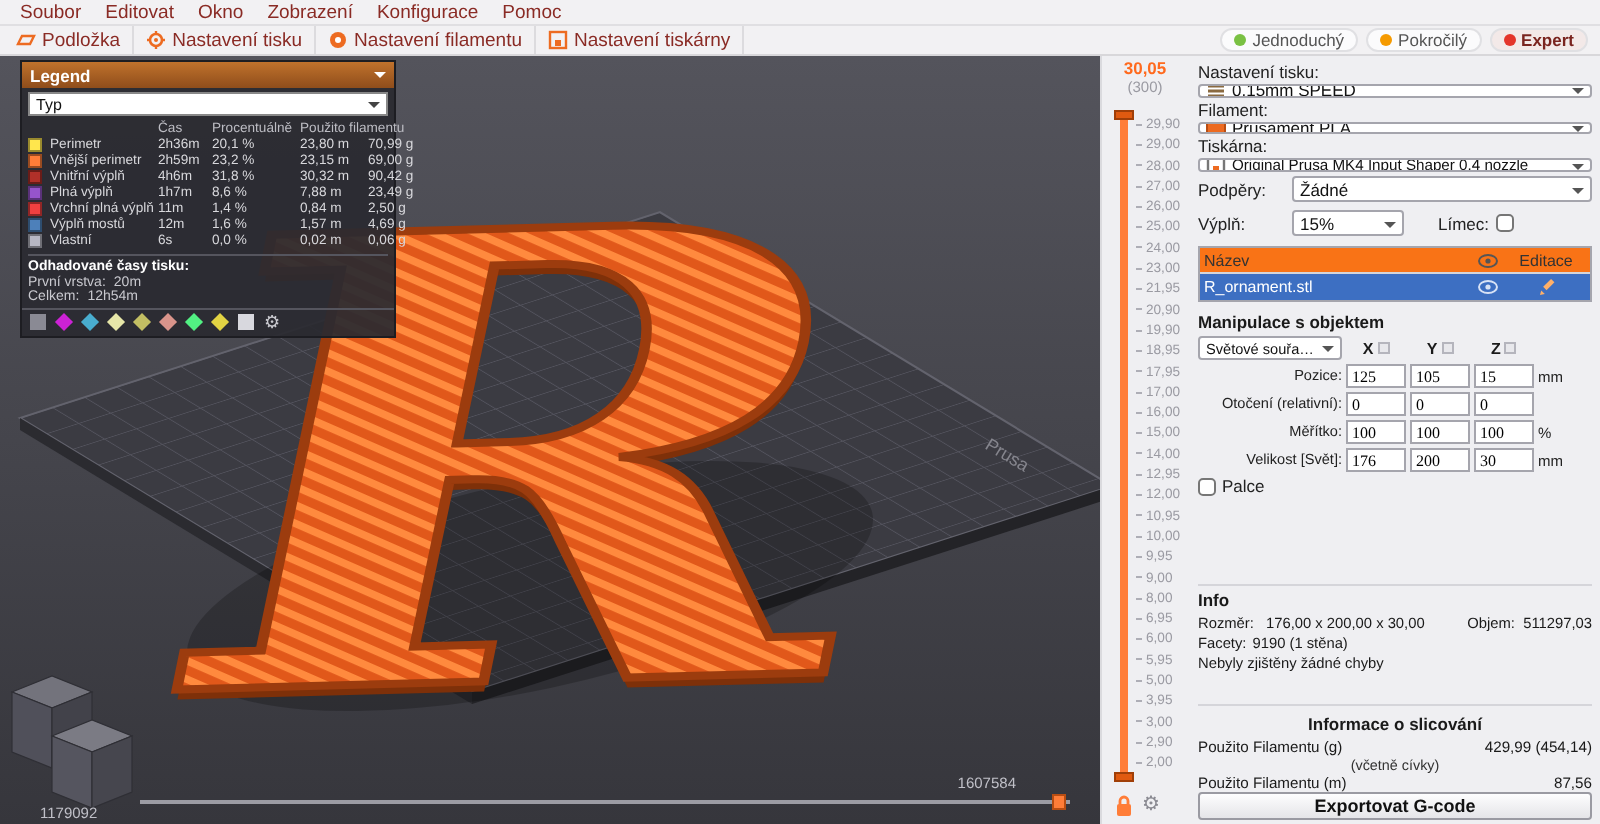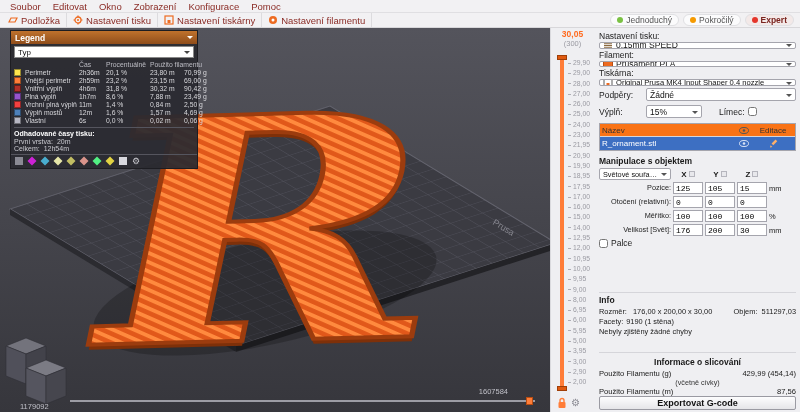--- a/index.html
+++ b/index.html
@@ -69,21 +69,21 @@
   input[type="checkbox"] { width:9px; height:9px; margin:0; }
   
   .objlist { border:1px solid #a5a5ad; background:#fff; height:58px; margin:3px 0; font-size:8px; }
   .objhead { display:grid; grid-template-columns:1fr 18px 40px; align-items:center; background:#f97316; border-bottom:1px solid #d5d5da; height:13px; padding:0 2px; color:#333; }
   .objrow { display:grid; grid-template-columns:1fr 18px 40px; align-items:center; height:13px; padding:0 2px; }
   .objrow.selected { background:#3d6fc2; color:#fff; }
   
   .sec-title { font-weight:bold; font-size:8.5px; margin:2px 0; }
   .mrow { display:grid; grid-template-columns:72px 30px 30px 30px 16px; gap:2px; align-items:center; margin-bottom:2px; }
   .mlabel { text-align:right; font-size:7.3px; color:#222; line-height:1; }
-  .mrow input[type="text"] { width:100%; height:12px; font-size:8px; border:1px solid #a5a5ad; padding:0 2px; font-family:Liberation Mono, monospace; }
+  .mrow input[type="text"] { width:100%; height:12px; font-size:8px; border:1px solid #a5a5ad; padding:0 2px; font-family:Liberation Serif, serif; }
   .munit { font-size:7.5px; color:#222; }
   .axis-hd { display:flex; align-items:center; justify-content:center; gap:2px; font-weight:bold; font-size:8px; }
   .axis-lock { width:6px; height:6px; border:1px solid #b5b5bd; background:#e8e8ec; display:inline-block; }
   
   .inforow1 { display:grid; grid-template-columns:34px 1fr 28px auto; font-size:7.4px; margin-bottom:1px; }
   .inforow { font-size:7.4px; margin-bottom:1px; display:flex; gap:3px; }
   .slice { border-top:1px solid #d5d5da; margin-top:15px; padding-top:2px;text-align:center; }
   .slrow { display:flex; justify-content:space-between; font-size:7.6px; }
   .slsub { font-size:7.2px; color:#333; }
   .export-btn { margin-top:auto; height:17px; width:100%; background:linear-gradient(#fdfdfe,#e5e5e8); border:1px solid #9a9aa2; border-radius:2px; font-weight:bold; font-size:9px; font-family:"Liberation Sans",sans-serif; color:#111; }
@@ -110,31 +110,31 @@
   <div class="tab">
     <svg class="ticon" viewBox="0 0 10 10">
         <circle cx="5" cy="5" r="3" fill="none" stroke="#ed6b21" stroke-width="1.3"></circle>
         <circle cx="5" cy="5" r="1" fill="#ed6b21"></circle>
         <path d="M5 0.5V2 M5 8v1.5 M0.5 5H2 M8 5h1.5" stroke="#ed6b21" stroke-width="1.2"></path>
       </svg>
     <span>Nastavení tisku</span>
   </div>
   <div class="tab">
     <svg class="ticon" viewBox="0 0 10 10">
+        <circle cx="5" cy="5" r="4" fill="#ed6b21"></circle>
+        <circle cx="5" cy="5" r="1.5" fill="#fff"></circle>
+      </svg>
+    <span>Nastavení filamentu</span>
+  </div>
+  <div class="tab">
+    <svg class="ticon" viewBox="0 0 10 10">
         <rect x="1" y="1" width="8" height="8" fill="none" stroke="#ed6b21" stroke-width="1.2"></rect>
         <rect x="3.5" y="5" width="3" height="3" fill="#ed6b21"></rect>
       </svg>
     <span>Nastavení tiskárny</span>
-  </div>
-  <div class="tab">
-    <svg class="ticon" viewBox="0 0 10 10">
-        <circle cx="5" cy="5" r="4" fill="#ed6b21"></circle>
-        <circle cx="5" cy="5" r="1.5" fill="#fff"></circle>
-      </svg>
-    <span>Nastavení filamentu</span>
   </div>
   <div class="modes">
     <div class="mode-pill">
       <span class="dot" style="background:#7ac143"></span>
       <span>Jednoduchý</span>
     </div>
     <div class="mode-pill">
       <span class="dot" style="background:#f59a00"></span>
       <span>Pokročilý</span>
     </div>

